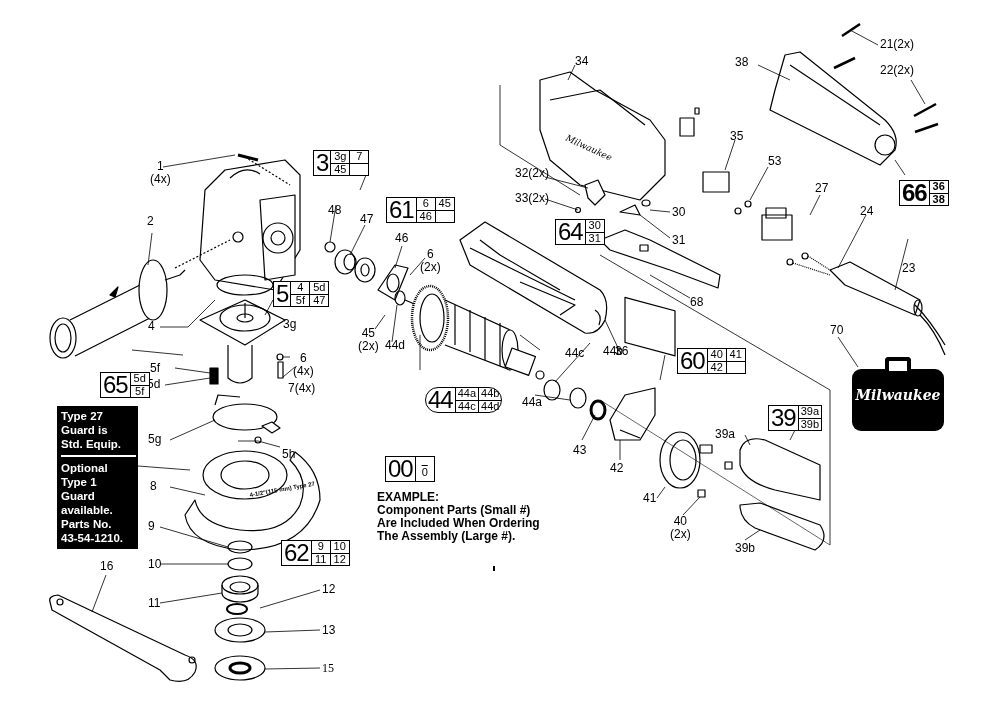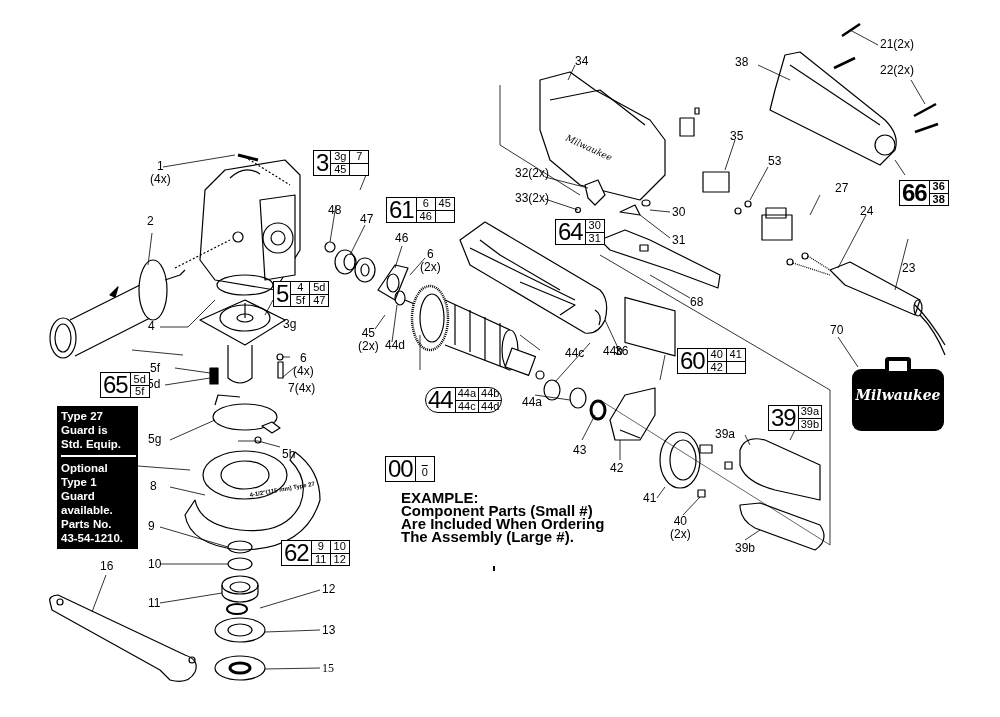--- a/index.html
+++ b/index.html
@@ -8,21 +8,21 @@
   #diagram { position:absolute; left:0; top:0; width:1000px; height:717px; }
   .lbl { position:absolute; font-size:12px; line-height:13px; text-align:center; white-space:nowrap; }
   .lbl .q { display:block; }
   .asm { position:absolute; display:flex; border:1.5px solid #000; background:#fff; }
   .asm .big { font-size:24px; line-height:24px; padding:0 2px; border-right:1.5px solid #000; display:flex; align-items:center; letter-spacing:-1px; }
   .asm .grid { display:grid; }
   .asm .cell { font-size:11px; line-height:11px; padding:0 2px; border-right:1px solid #000; border-bottom:1px solid #000; min-width:14px; text-align:center; }
   .note { position:absolute; left:57px; top:406px; width:75px; background:#000; color:#fff;
           font-size:11.5px; font-weight:bold; line-height:14px; padding:3px 2px 4px 4px; }
   .note hr { border:0; border-top:2px solid #fff; margin:4px 0 4px 0; }
-  .example { position:absolute; left:401px; top:491px; font-size:15px; line-height:13px; font-weight:bold; }
+  .example { position:absolute; left:377px; top:491px; font-size:12px; line-height:13px; font-weight:bold; }
   .example .head { font-weight:900; }
   .case { position:absolute; left:852px; top:369px; width:92px; height:62px; background:#000; border-radius:9px; }
   .case .handle { position:absolute; left:33px; top:-12px; width:26px; height:14px; border:4px solid #000; border-bottom:0; border-radius:4px 4px 0 0; background:#fff; box-sizing:border-box; }
   .case .brand { position:absolute; left:0; right:0; top:18px; color:#fff; font-family:"DejaVu Serif", serif; font-style:italic; font-weight:bold; font-size:14px; text-align:center; }
   .example-box { position:absolute; left:385px; top:456px; }
 </style>
 </head>
 <body>
 
 <svg id="diagram" viewBox="0 0 1000 717" xmlns="http://www.w3.org/2000/svg">
@@ -416,21 +416,21 @@
     </div>
     <div class="lbl" style="left: 735px; top: 56px;">
       <span class="q">38</span>
     </div>
     <div class="lbl" style="left: 880px; top: 38px;">
       <span class="q">21(2x)</span>
     </div>
     <div class="lbl" style="left: 880px; top: 64px;">
       <span class="q">22(2x)</span>
     </div>
-    <div class="lbl" style="left: 835px; top: 182px;">
+    <div class="lbl" style="left: 815px; top: 182px;">
       <span class="q">27</span>
     </div>
     <div class="lbl" style="left: 860px; top: 205px;">
       <span class="q">24</span>
     </div>
     <div class="lbl" style="left: 902px; top: 242px; margin-top: 20px;">
       <span class="q">23</span>
     </div>
     <div class="lbl" style="left: 830px; top: 324px;">
       <span class="q">70</span>
@@ -449,21 +449,21 @@
     </div>
     <div class="asm" style="left: 273px; top: 281px;">
       <span class="big">5</span>
       <div class="grid" style="grid-template-columns: repeat(2, auto);">
         <span class="cell">4</span>
         <span class="cell" style="border-right: 0px;">5d</span>
         <span class="cell" style="border-bottom: 0px;">5f</span>
         <span class="cell" style="border-right: 0px; border-bottom: 0px;">47</span>
       </div>
     </div>
-    <div class="asm" style="left: 100px; top: 372px; align-items: center;">
+    <div class="asm" style="left: 100px; top: 372px;">
       <span class="big">65</span>
       <div class="grid" style="grid-template-columns: repeat(1, auto);">
         <span class="cell" style="border-right: 0px;">5d</span>
         <span class="cell" style="border-right: 0px; border-bottom: 0px;">5f</span>
       </div>
     </div>
     <div class="asm" style="left: 386px; top: 197px;">
       <span class="big">61</span>
       <div class="grid" style="grid-template-columns: repeat(2, auto);">
         <span class="cell">6</span>

